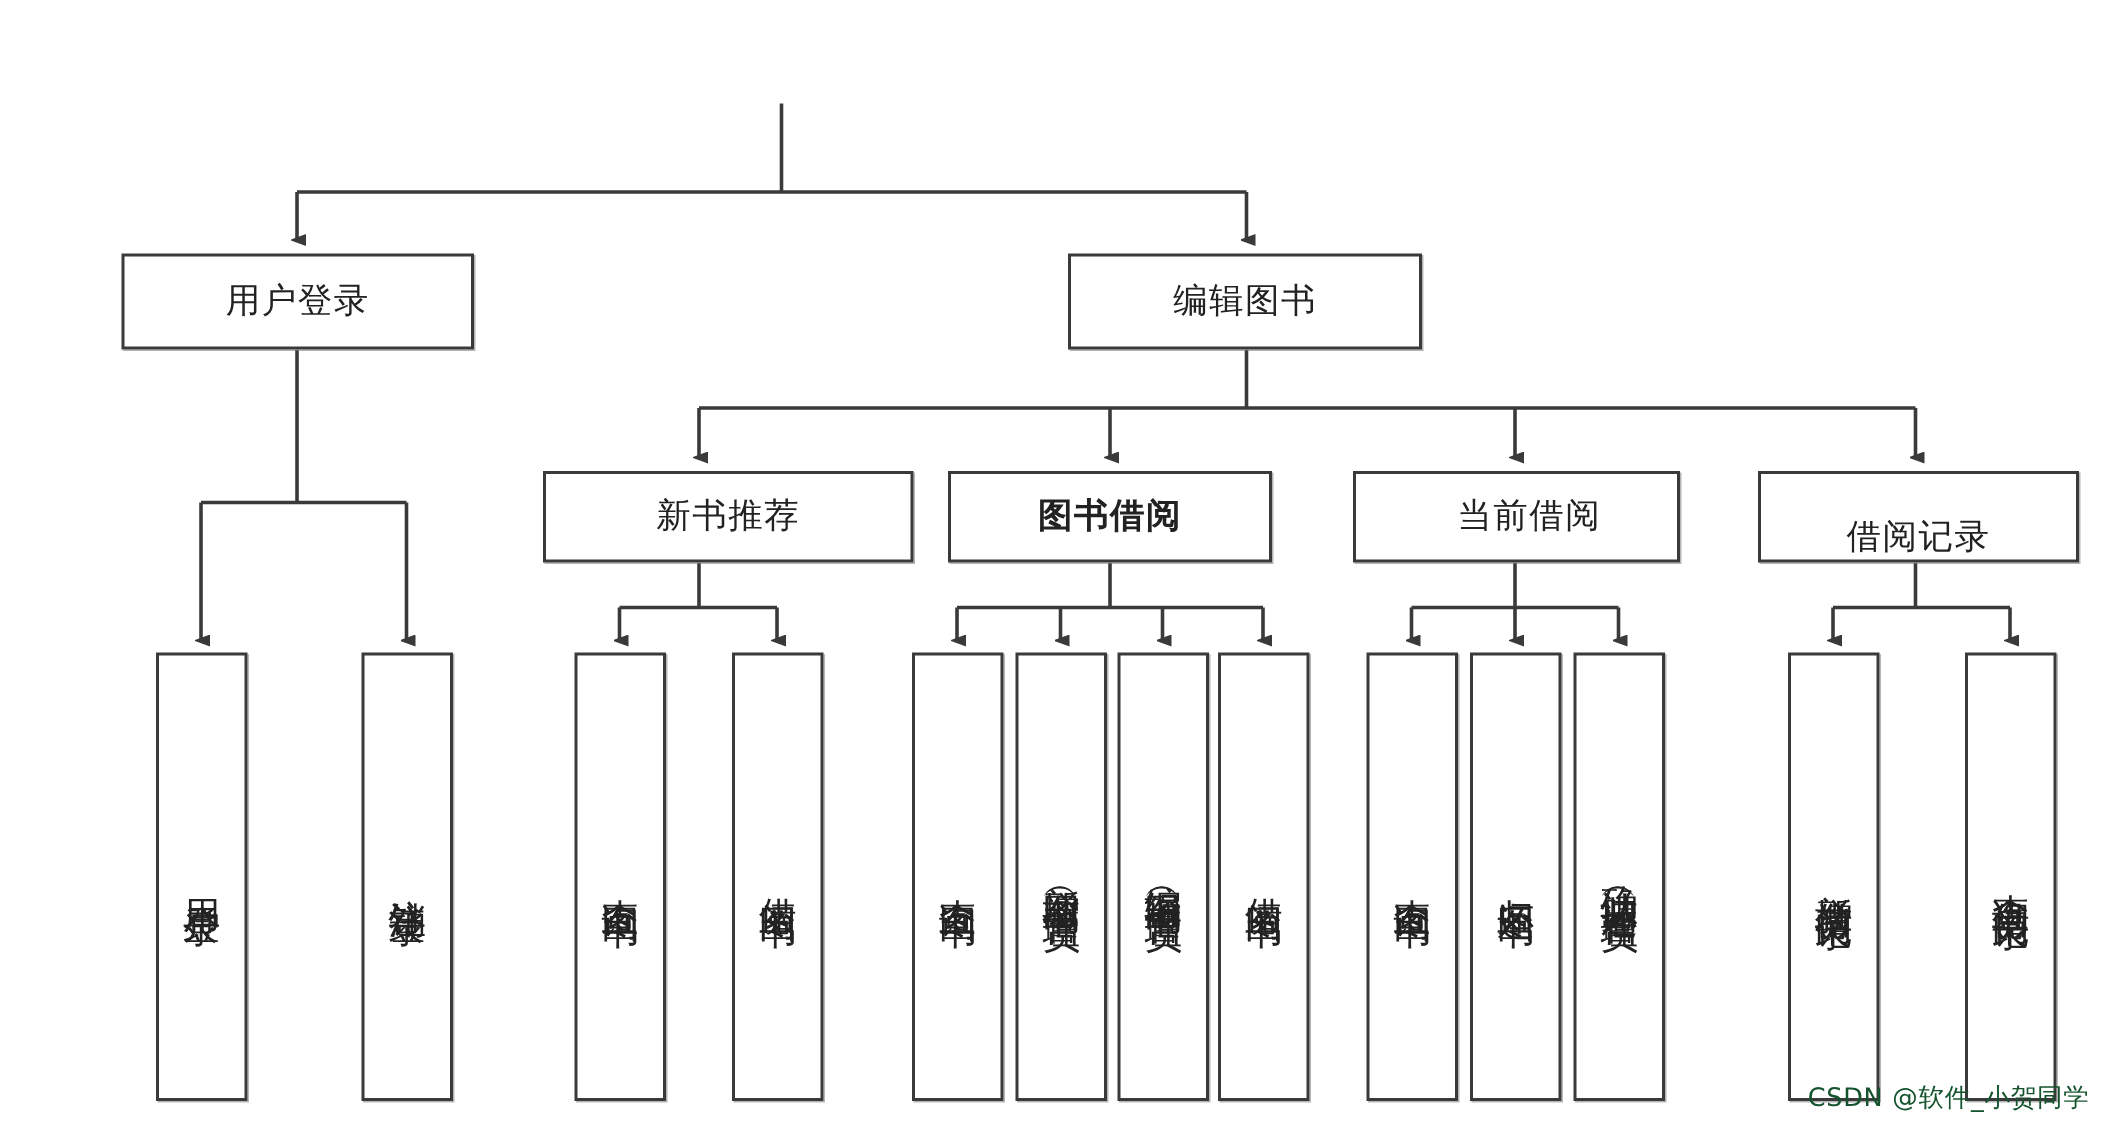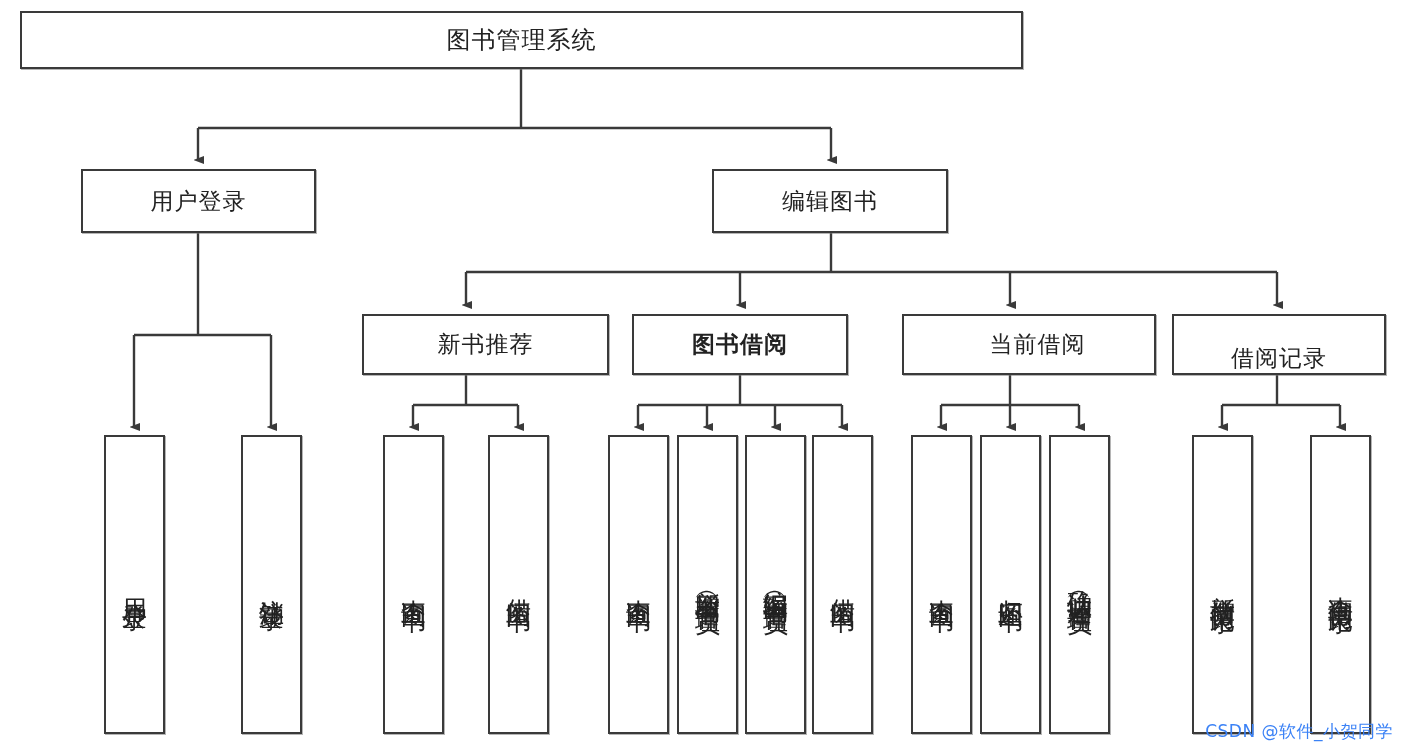--- a/index.html
+++ b/index.html
@@ -62,21 +62,21 @@
     line-height: 1.08;
     letter-spacing: 3px;
     white-space: normal;
     max-height: 100%;
   }
   #watermark {
     position: absolute;
     right: 12px;
     bottom: 4px;
     font-size: 17px;
-    color: #3b82f6;
+    color: #14532d;
     letter-spacing: 0.5px;
     white-space: nowrap;
     user-select: none;
   }
 </style>
 </head>
 <body>
 
 <div id="diagram-root">
 
@@ -123,38 +123,35 @@
       <path d="M1010,405 L1010,427" marker-end="url(#arrowhead)"></path>
       <path d="M1079,405 L1079,427" marker-end="url(#arrowhead)"></path>
 
       <path d="M1277,375 L1277,405"></path>
       <path d="M1222,405 L1340,405"></path>
       <path d="M1222,405 L1222,427" marker-end="url(#arrowhead)"></path>
       <path d="M1340,405 L1340,427" marker-end="url(#arrowhead)"></path>
     </g>
   </svg>
 
-  <div class="node root horizontal" style="left:20px; top:11px; width:1003px; height:58px;">
-    <span class="node-label">图书管理系统</span>
-  </div>
 
   <div class="node horizontal" style="left:81px; top:169px; width:235px; height:64px;">
     <span class="node-label">用户登录</span>
   </div>
   <div class="node horizontal" style="left:712px; top:169px; width:236px; height:64px;">
     <span class="node-label">编辑图书</span>
   </div>
 
   <div class="node horizontal" style="left:362px; top:314px; width:247px; height:61px;">
     <span class="node-label">新书推荐</span>
   </div>
   <div class="node horizontal" style="left:632px; top:314px; width:216px; height:61px;font-weight:bold;">
     <span class="node-label">图书借阅</span>
   </div>
-  <div class="node horizontal" style="left:902px; top:314px; width:254px; height:61px;padding-left:17px;">
+  <div class="node horizontal" style="left:902px; top:314px; width:218px; height:61px;padding-left:17px;">
     <span class="node-label">当前借阅</span>
   </div>
   <div class="node horizontal" style="left:1172px; top:314px; width:214px; height:61px;align-items:flex-end;">
     <span class="node-label">借阅记录</span>
   </div>
 
   <div class="node vertical" style="left:104px; top:435px; width:61px; height:299px;">
     <span class="node-label">用户登录</span>
   </div>
   <div class="node vertical" style="left:241px; top:435px; width:61px; height:299px;">

